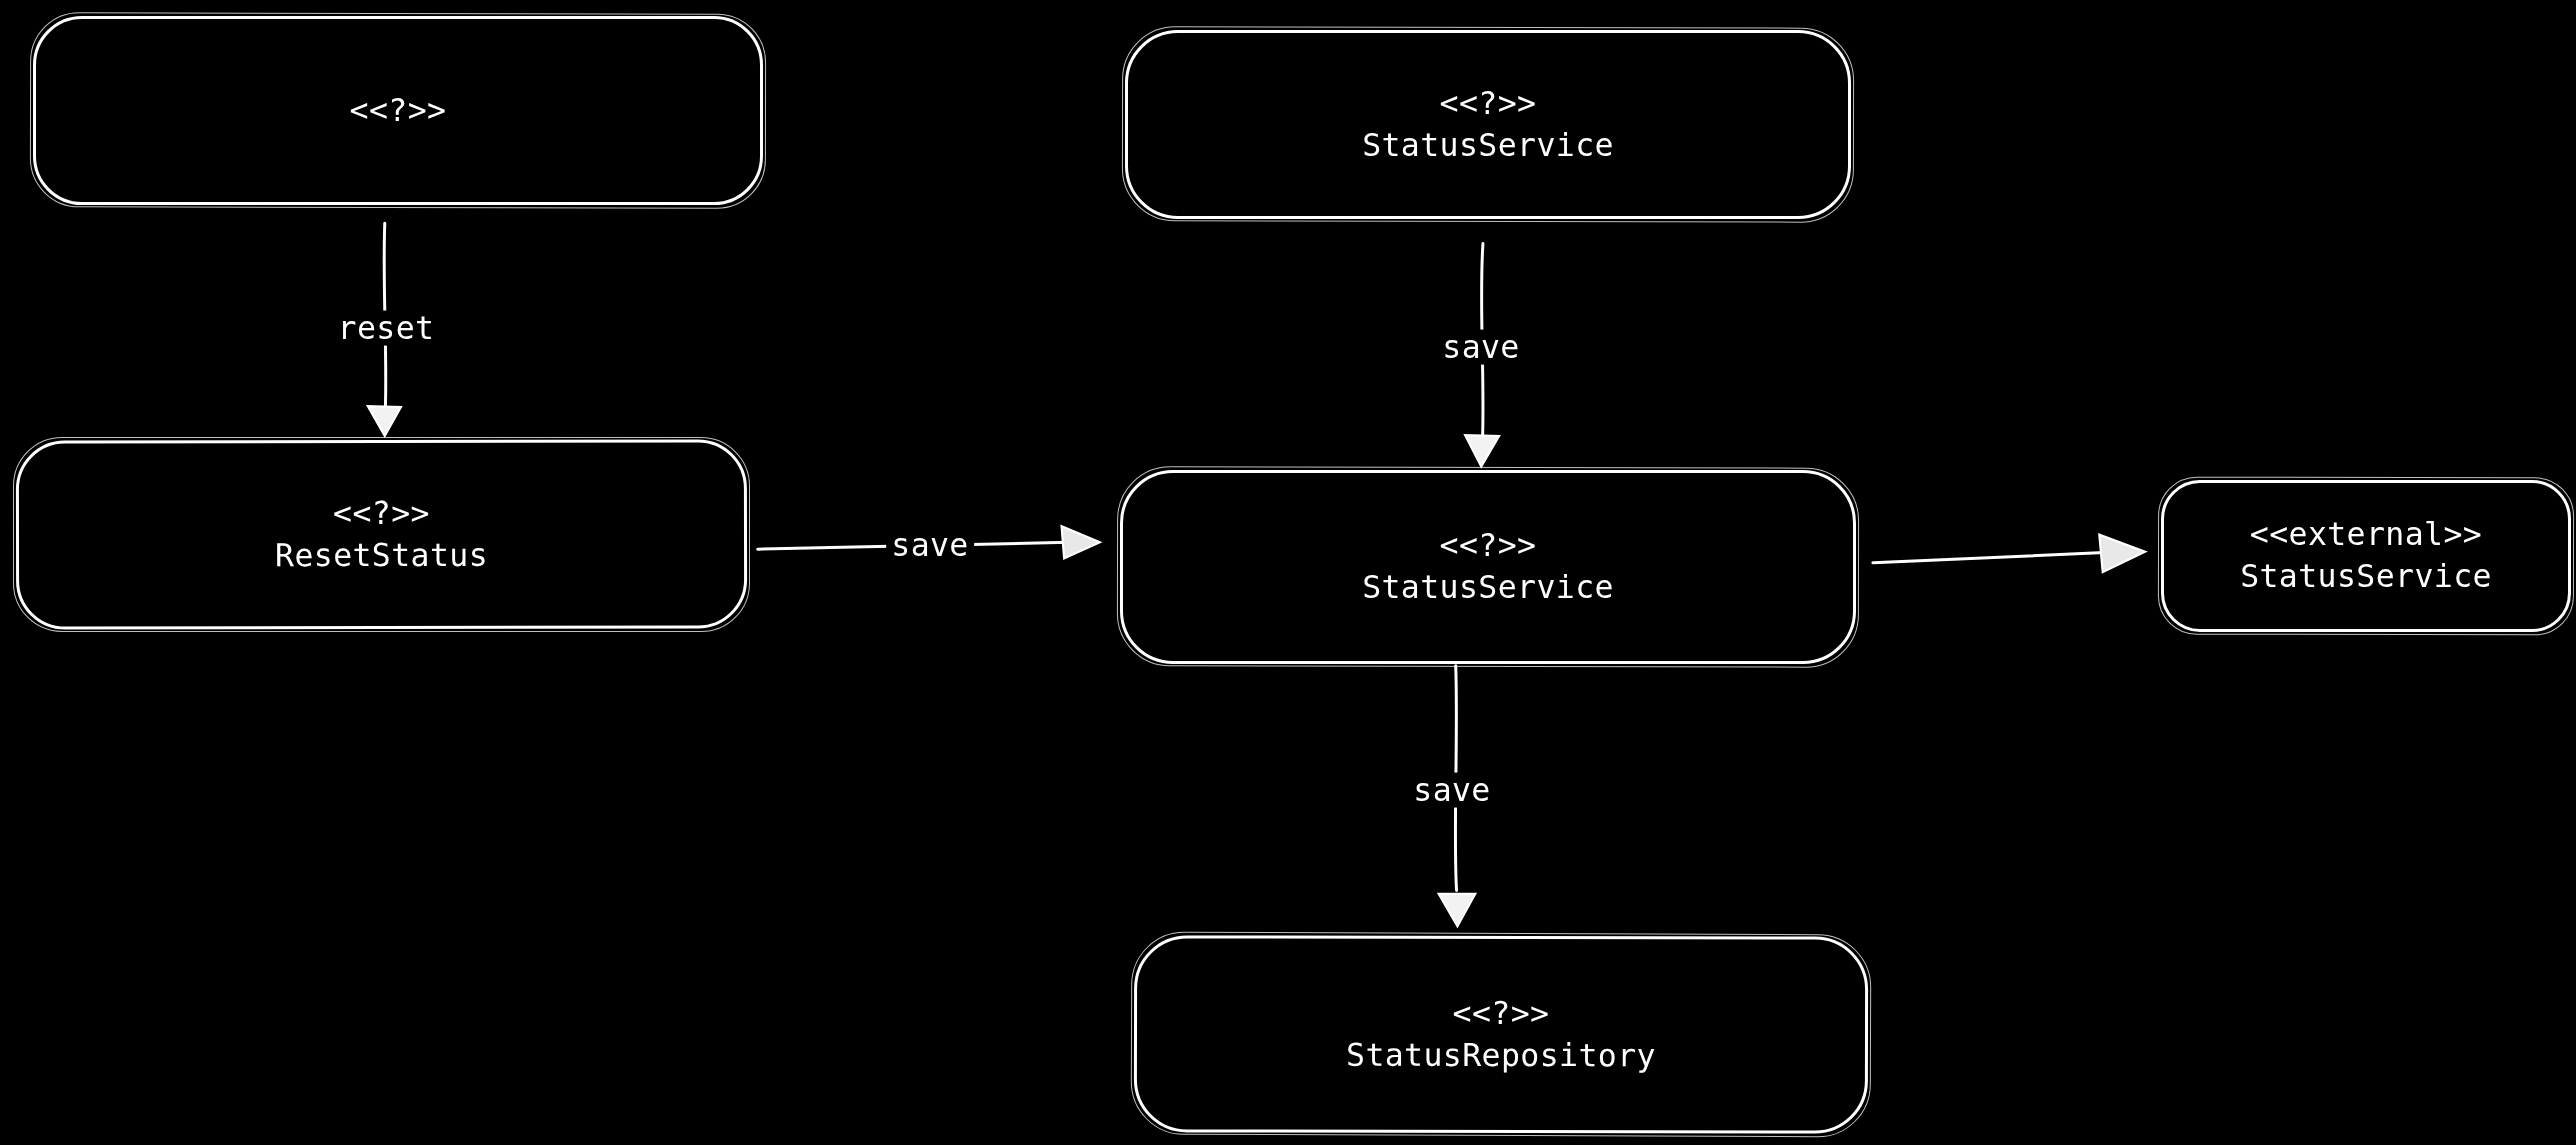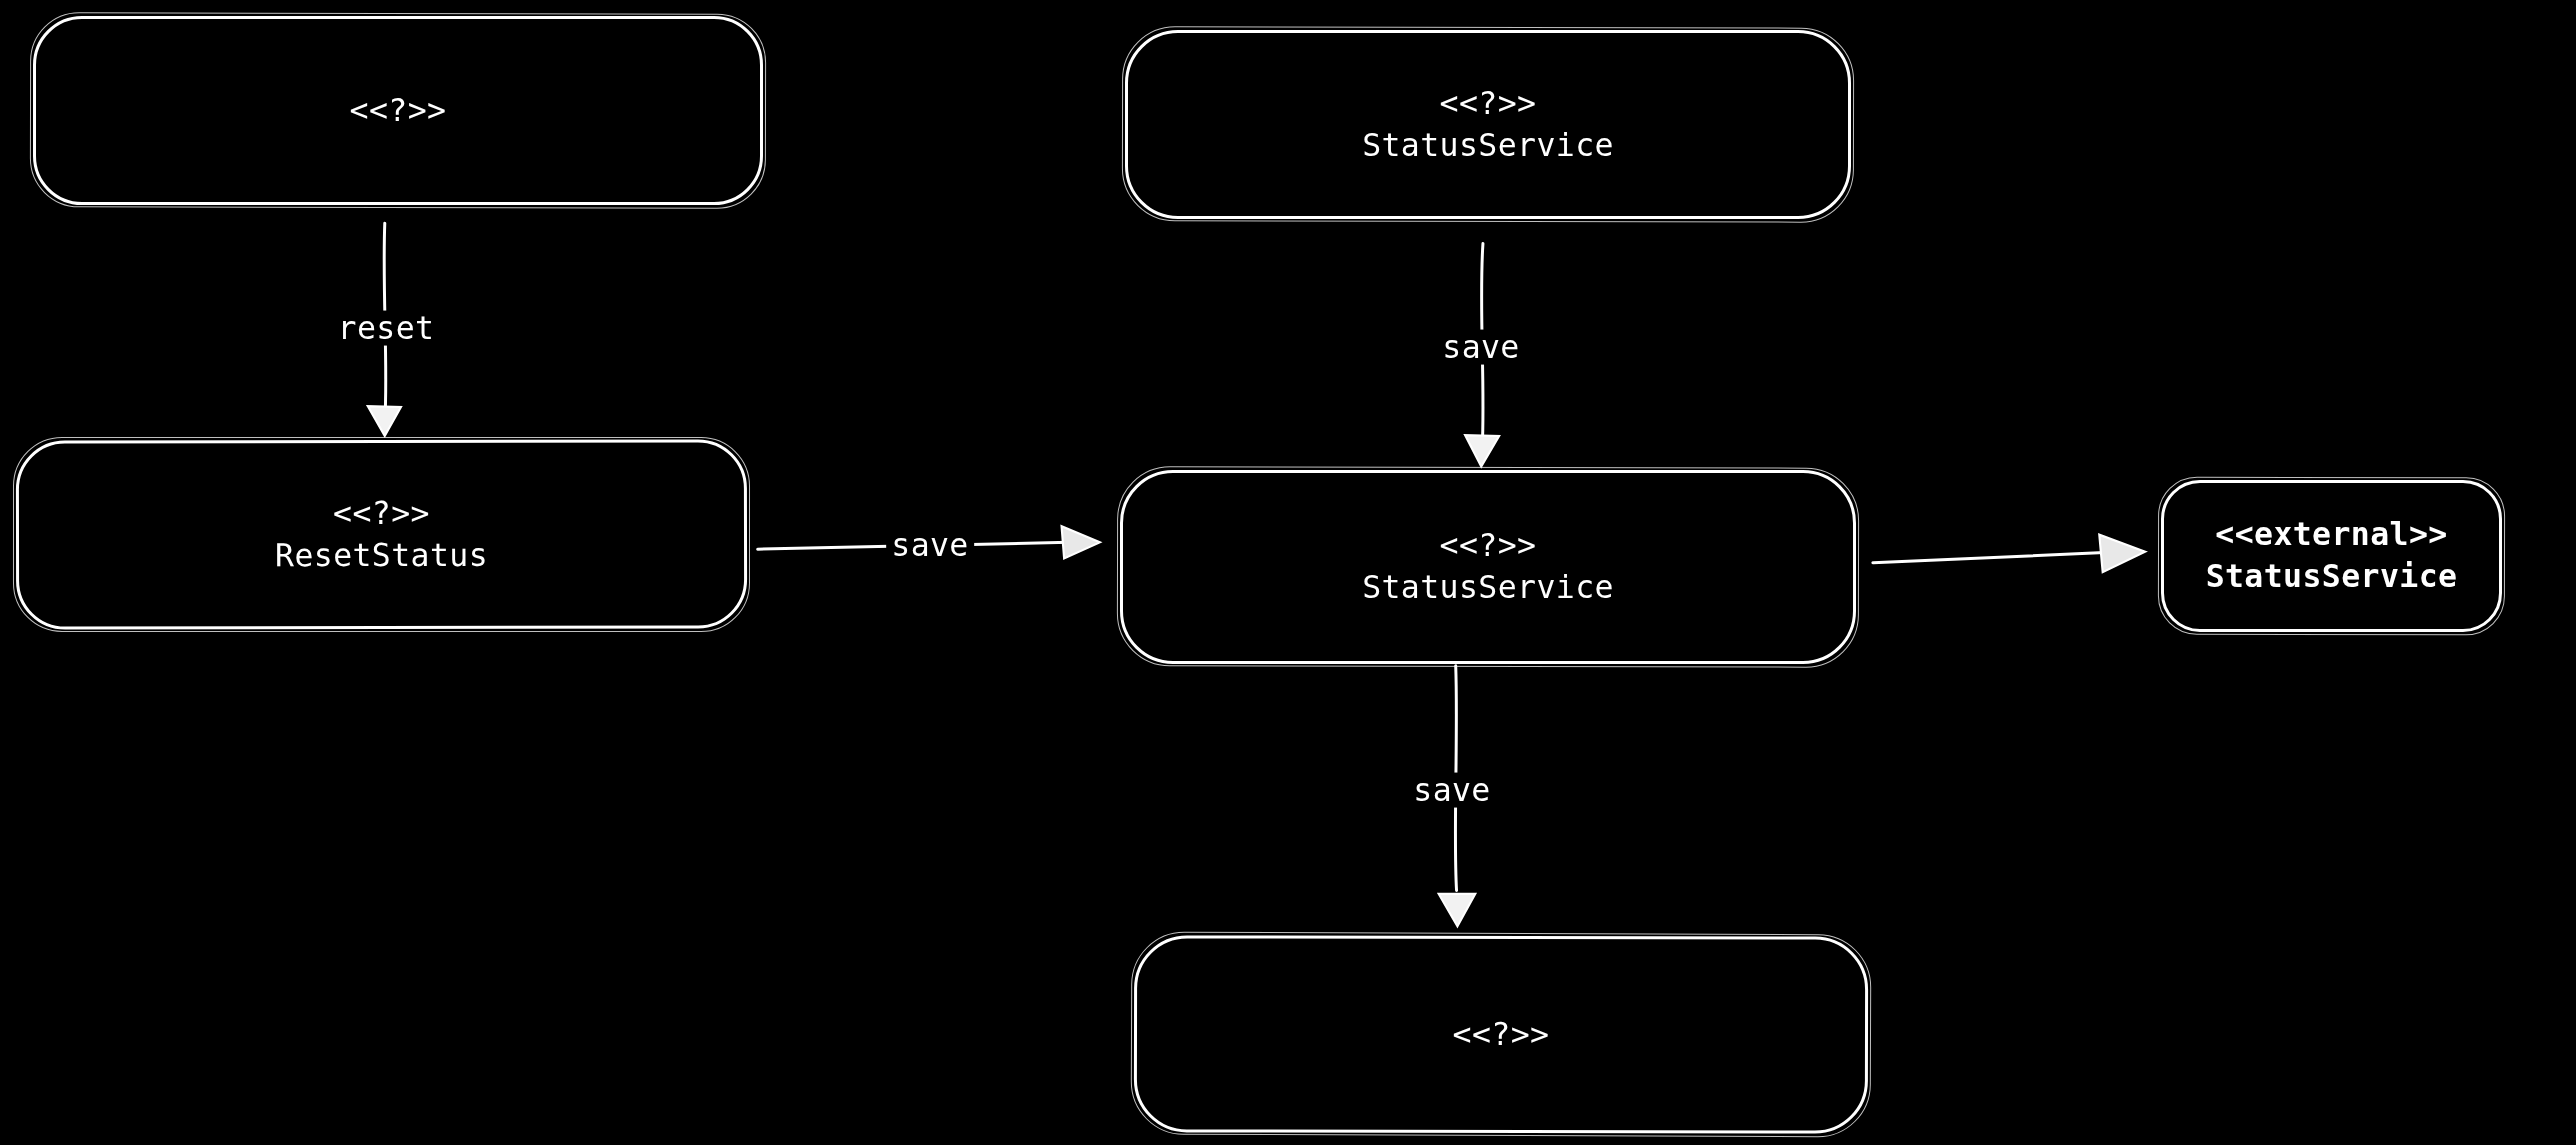--- a/index.html
+++ b/index.html
@@ -47,21 +47,21 @@
   .node .nname {
     font-size: 31.5px;
     line-height: 1.32;
     white-space: nowrap;
     letter-spacing: 0.4px;
   }
   #node-1 { left: 33px;   top: 16px;   width: 730px; height: 189px; border-radius: 49px; }
   #node-2 { left: 1125px; top: 30px;   width: 726px; height: 189px; border-radius: 53px; }
   #node-3 { left: 16px;   top: 440px;  width: 731px; height: 189px; border-radius: 49px; transform: rotate(-0.1deg); }
   #node-4 { left: 1120px; top: 470px;  width: 736px; height: 194px; border-radius: 53px; }
-  #node-5 { left: 2161px; top: 480px;  width: 341px; height: 152px; border-radius: 39px; font-weight: bold; }
+  #node-5 { left: 2161px; top: 480px;  width: 410px; height: 152px; border-radius: 39px; }
   #node-6 { left: 1134px; top: 936px; width: 734px; height: 197px; border-radius: 53px; transform: rotate(0.1deg); }
 
   .edge-label {
     position: absolute;
     z-index: 3;
     transform: translate(-50%, -50%);
     background: #000000;
     padding: 1.7px 5.1px;
     font-size: 31.5px;
     line-height: 1;
@@ -125,20 +125,21 @@
     <div class="nname">StatusService</div>
   </div>
 
   <div class="node" id="node-5">
     <div class="stereo">&lt;&lt;external&gt;&gt;</div>
     <div class="nname">StatusService</div>
   </div>
 
   <div class="node" id="node-6">
     <div class="stereo">&lt;&lt;?&gt;&gt;</div>
+    <div class="nname">StatusRepository</div>
   </div>
 
   <div class="edge-label" id="label-reset">reset</div>
   <div class="edge-label" id="label-save-top">save</div>
   <div class="edge-label" id="label-save-left">save</div>
   <div class="edge-label" id="label-save-bottom">save</div>
 
 </div>
 
 

